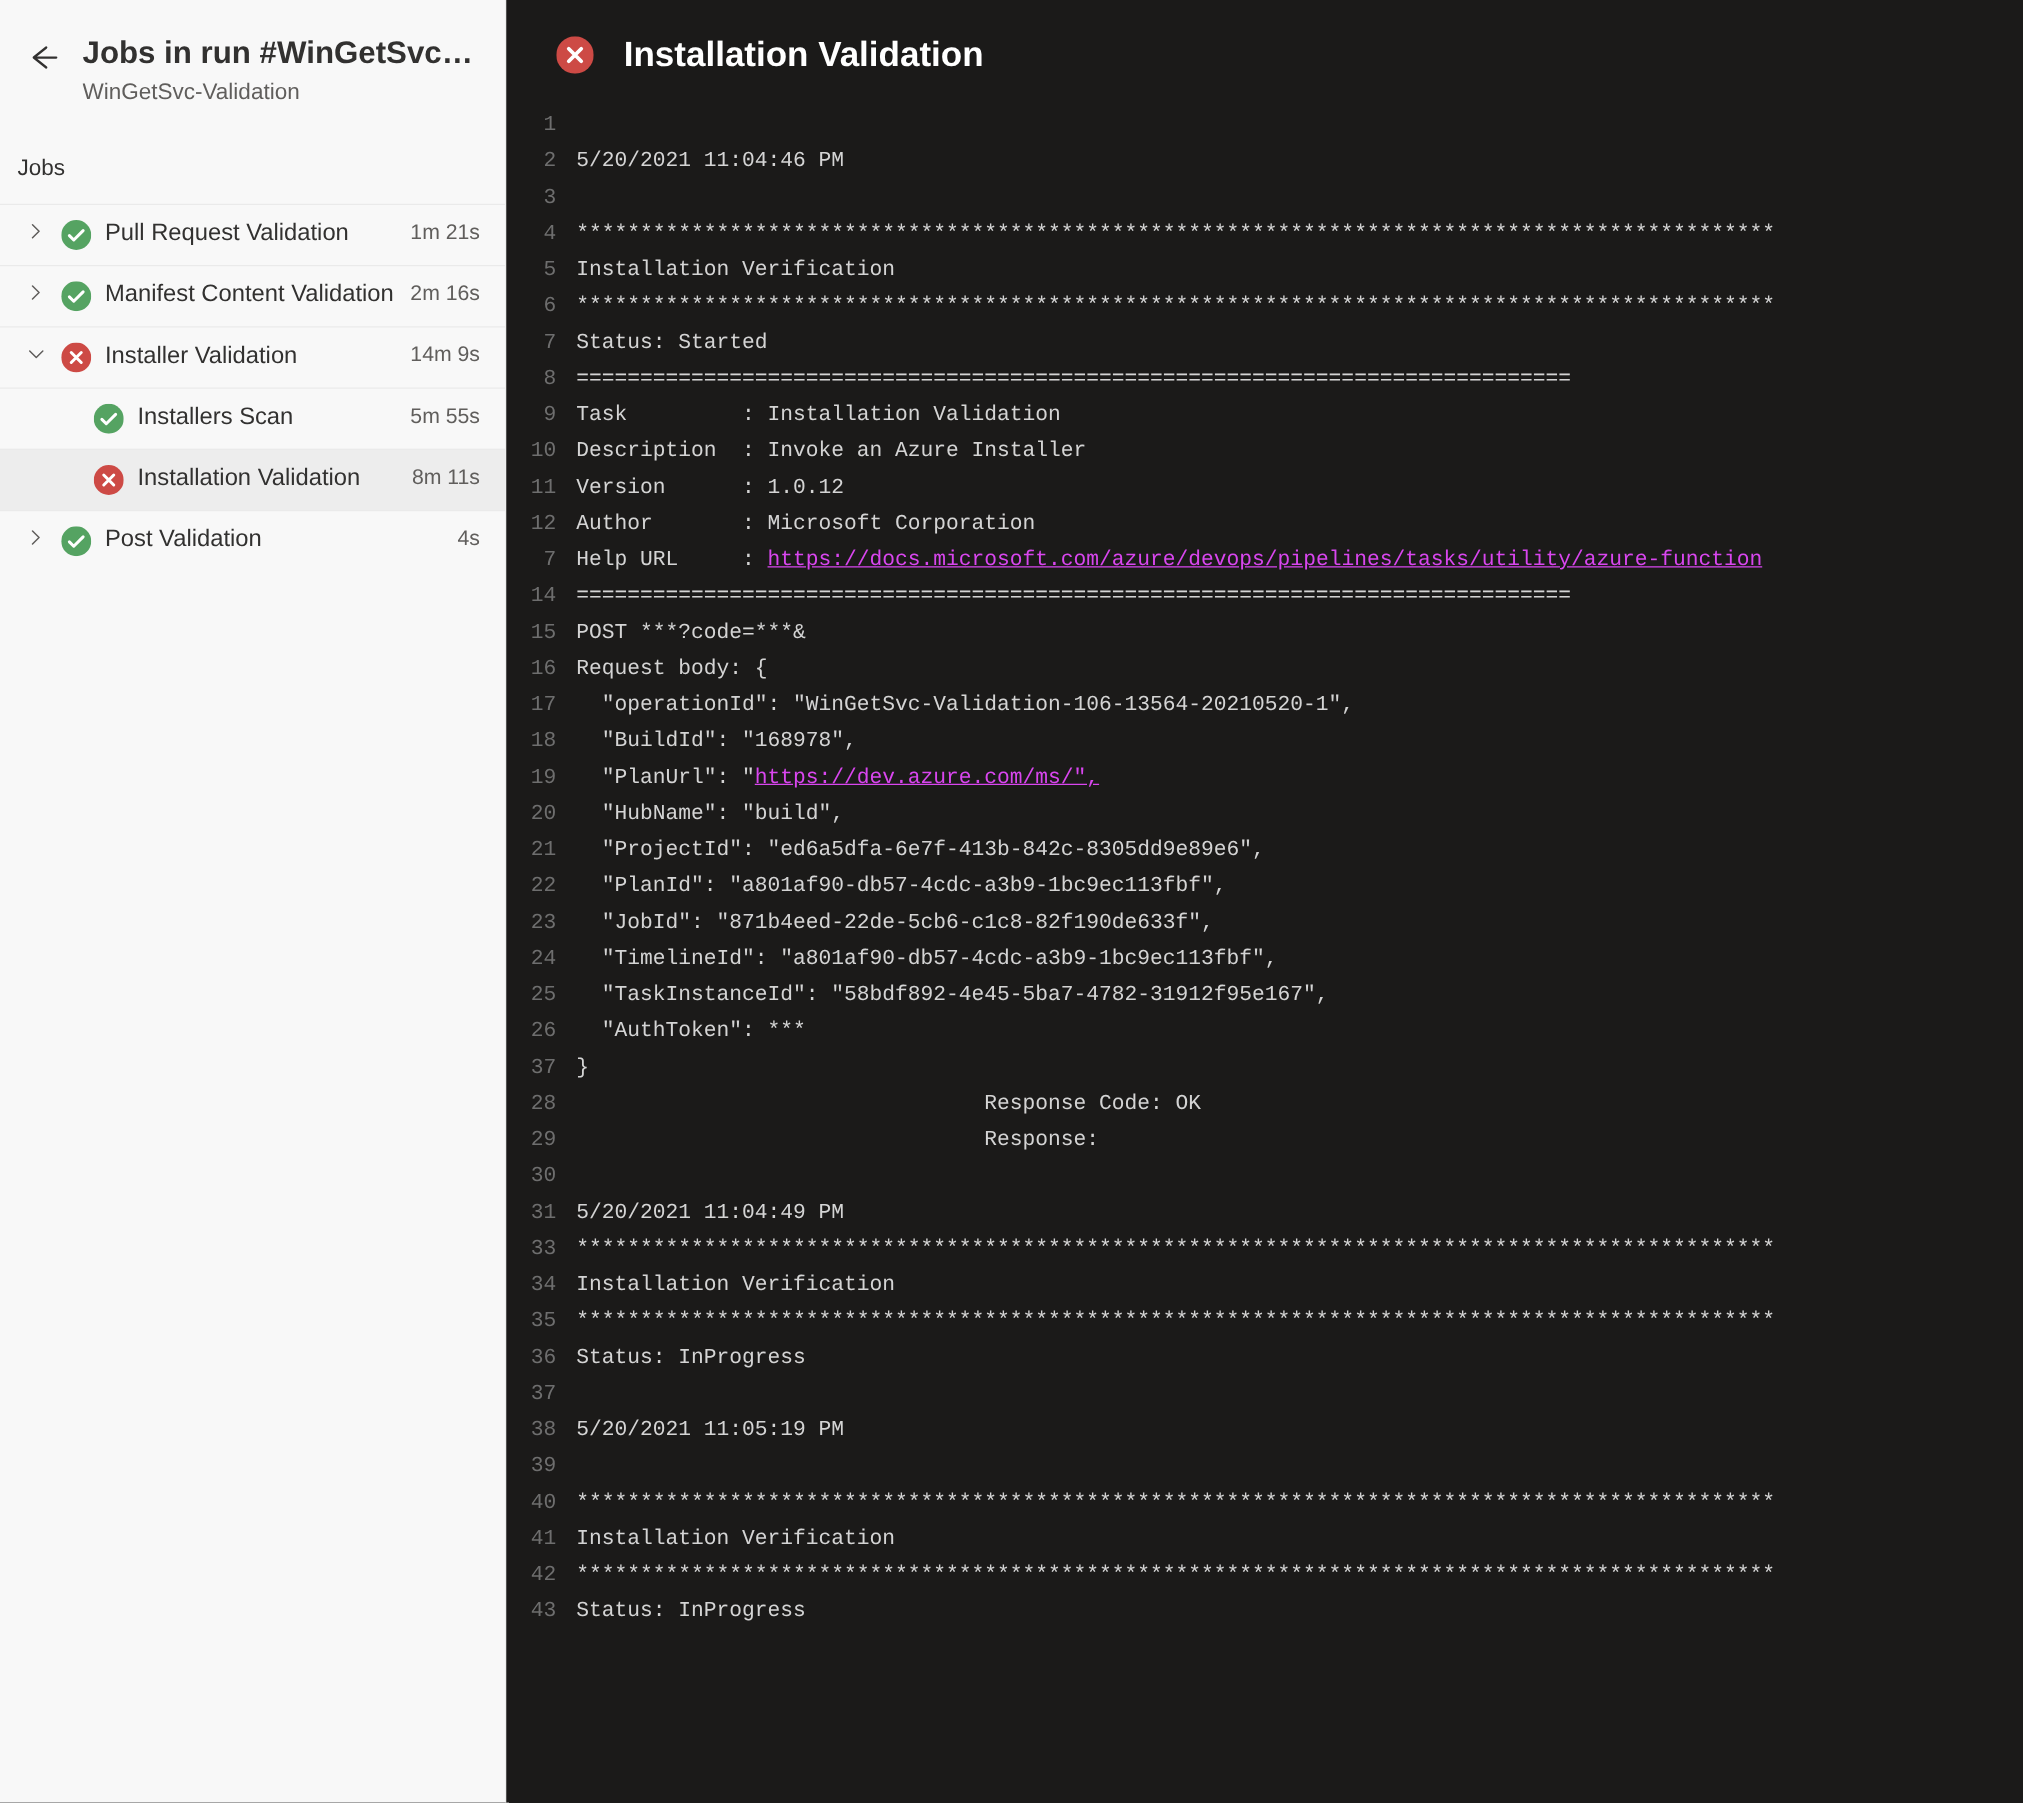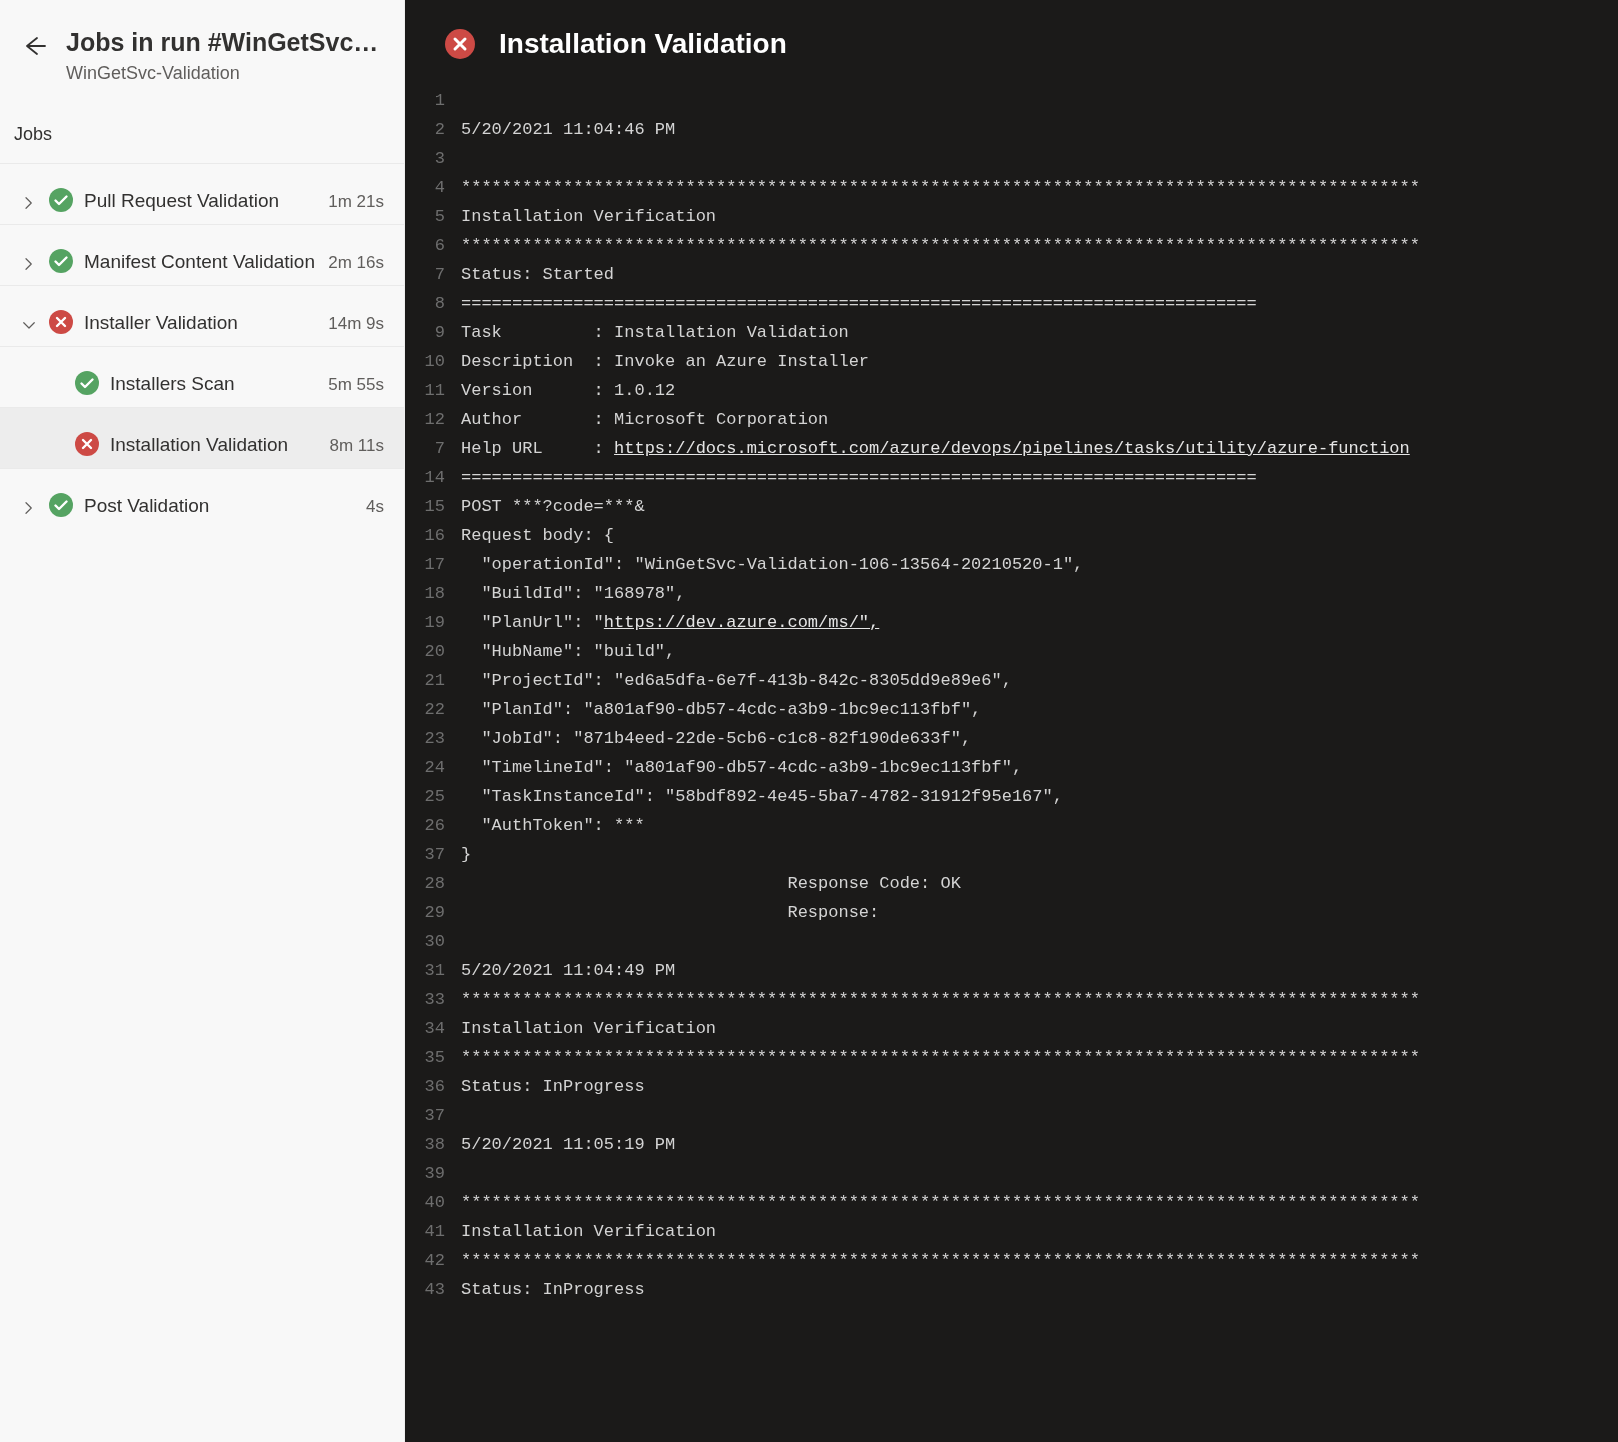--- a/index.html
+++ b/index.html
@@ -8,40 +8,40 @@
   
   .sidebar { width: 405px; background: #f8f8f8; border-right: 1px solid #eee; display: flex; flex-direction: column; overflow: hidden; }
   .sidebar-header { padding: 28px 22px 18px 22px; display: flex; align-items: flex-start; gap: 18px; }
   .back-btn { margin-top: 6px; cursor: pointer; flex-shrink: 0; }
   .title-block { overflow: hidden; }
   .run-title { font-size: 25px; font-weight: 600; color: #323130; white-space: nowrap; overflow: hidden; text-overflow: ellipsis; }
   .run-subtitle { font-size: 18px; color: #605e5c; margin-top: 6px; }
 
   .section-label { font-size: 18px; color: #323130; padding: 22px 14px 18px; }
   .job-list { list-style: none; }
-  .job-row, .step-row { display: flex; align-items: flex-end; padding: 12px 14px; border-top: 1px solid #eaeaea; cursor: pointer; }
+  .job-row, .step-row { display: flex; align-items: flex-start; padding: 12px 14px; border-top: 1px solid #eaeaea; cursor: pointer; }
   .step-row { padding-left: 14px; }
   .step-row.active { background: #ededed; }
   .chev { width: 30px; display: flex; justify-content: center; align-items: center; color: #605e5c; }
   .chev-empty { width: 30px; }
   .step-row .chev-empty { width: 56px; }
   .status-icon { width: 34px; display: flex; justify-content: center; align-items: center; }
   .status-icon svg { display: block; }
   .job-name { flex: 1; font-size: 19px; color: #323130; padding-left: 6px; white-space: nowrap; overflow: hidden; text-overflow: ellipsis; }
-  .duration { font-size: 17px; color: #605e5c; padding-right: 6px; margin-top: 16px; }
+  .duration { font-size: 17px; color: #605e5c; padding-right: 6px; }
 
   
   .log-panel { flex: 1; background: #1b1a19; color: #d4d4d4; display: flex; flex-direction: column; overflow: hidden; }
   .log-header { padding: 28px 38px 26px; display: flex; align-items: center; gap: 22px; }
   .log-title { font-size: 28px; font-weight: 600; color: #fff; }
   .log-body { flex: 1; overflow: auto; font-family: Consolas, "Courier New", monospace; font-size: 17px; line-height: 29px; }
   .log-line { display: flex; white-space: pre; }
   .ln { width: 56px; text-align: right; padding-right: 16px; color: #6e6e6e; user-select: none; flex-shrink: 0; }
   .lc { color: #d4d4d4; }
-  .lc a, .log-link { color: #e5e5e5; }
+  .lc a, .log-link { color: #d946ef; }
 
   
   .ico-success { fill: #55a362; }
   .ico-error   { fill: #cd4a45; }
 </style>
 </head>
 <body>
 
 <svg width="0" height="0" style="position:absolute">
   <defs>

